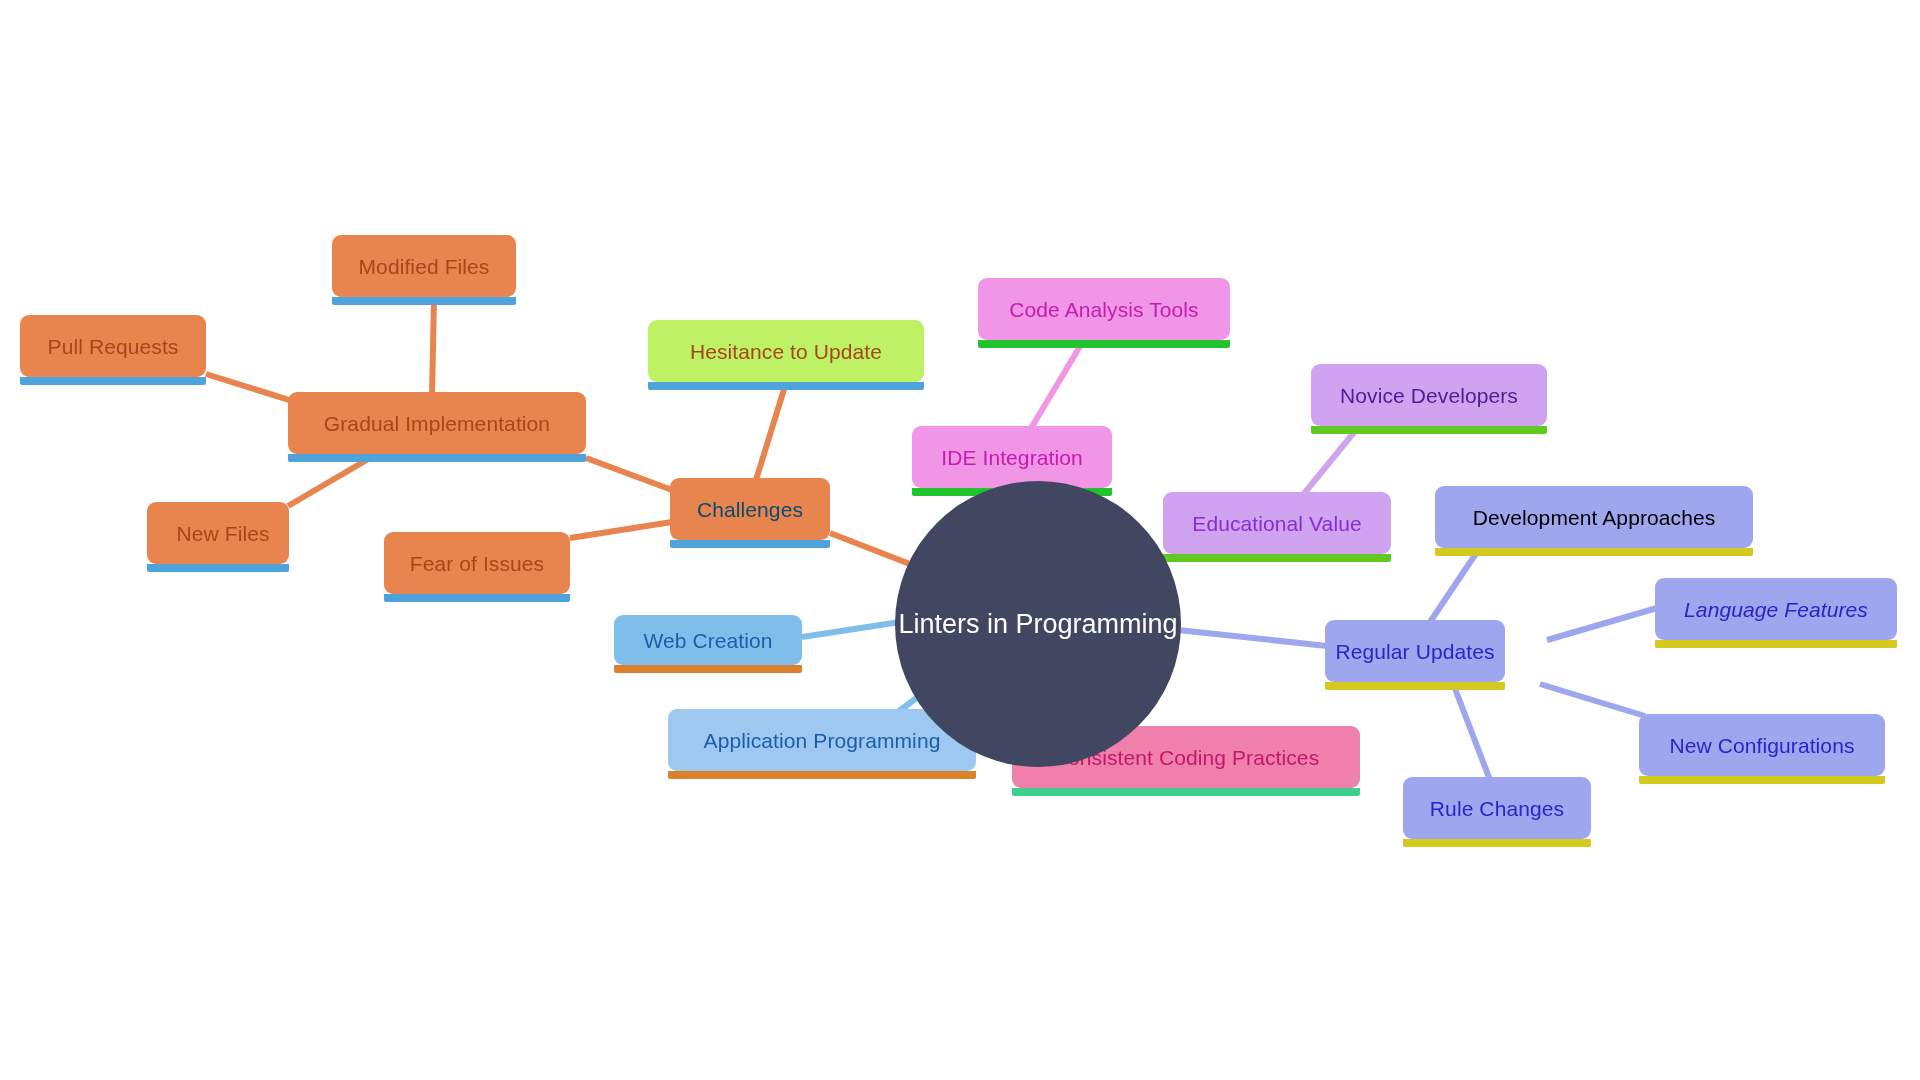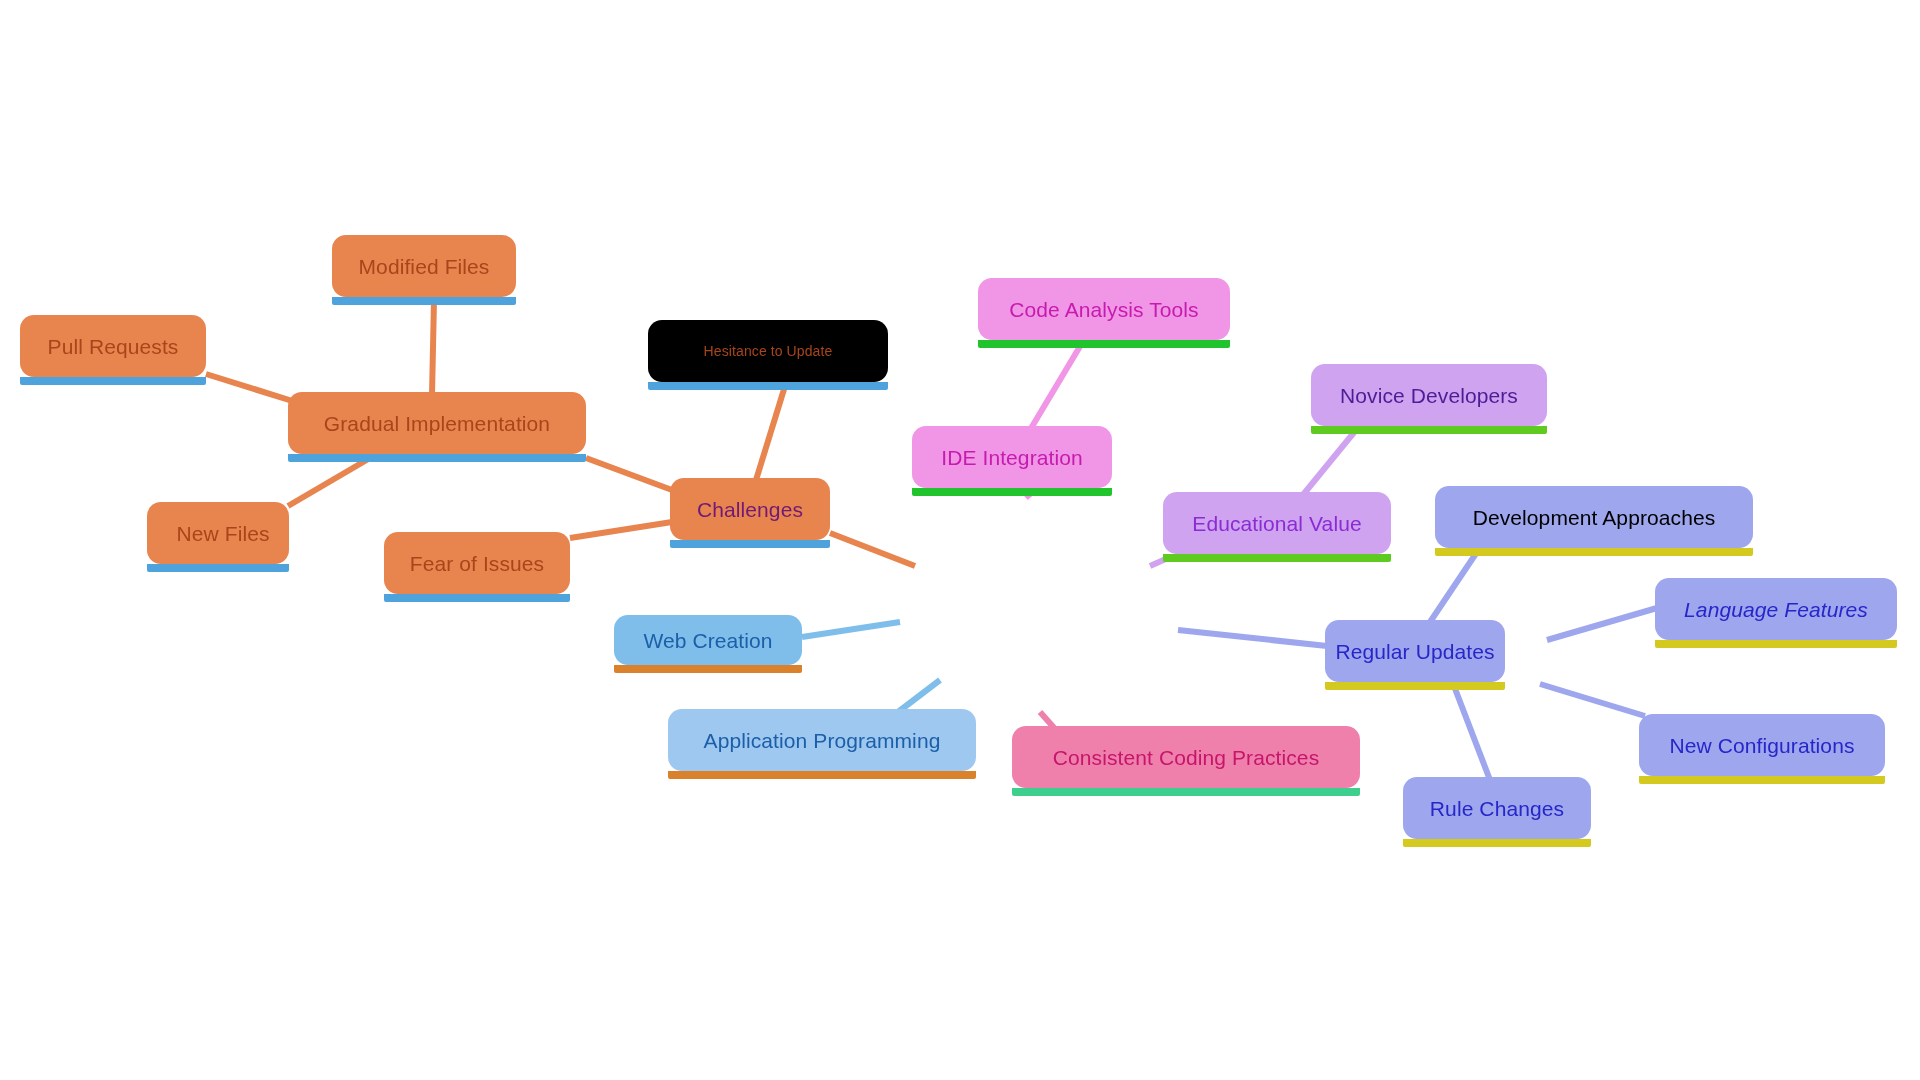--- a/index.html
+++ b/index.html
@@ -30,21 +30,21 @@
     height: 1080px;
     pointer-events: none;
   }
 
   .node {
     position: absolute;
     box-sizing: border-box;
     display: flex;
     align-items: center;
     justify-content: center;
-    border-radius: 14px;
+    border-radius: 9px;
     padding: 0 17px;
     white-space: nowrap;
     letter-spacing: 0.1px;
   }
 
   .node .node-label {
     display: block;
     line-height: 1;
   }
 
@@ -106,25 +106,25 @@
         <div class="underline" style="background: rgb(79, 163, 220);"></div>
       </div>
       <div class="node" style="left: 147px; top: 502px; width: 142px; height: 62px; background: rgb(232, 133, 79); color: rgb(168, 69, 26); font-size: 21px; padding-left: 27px;">
         <span class="node-label">New Files</span>
         <div class="underline" style="background: rgb(79, 163, 220);"></div>
       </div>
       <div class="node" style="left: 384px; top: 532px; width: 186px; height: 62px; background: rgb(232, 133, 79); color: rgb(168, 69, 26); font-size: 21px;">
         <span class="node-label">Fear of Issues</span>
         <div class="underline" style="background: rgb(79, 163, 220);"></div>
       </div>
-      <div class="node" style="left: 648px; top: 320px; width: 240px; height: 62px; background: #000000; color: rgb(168, 69, 26); font-size: 14px;">
+      <div class="node" style="left: 648px; top: 320px; width: 276px; height: 62px; background: #bef264; color: rgb(168, 69, 26); font-size: 21px;">
         <span class="node-label">Hesitance to Update</span>
         <div class="underline" style="background: rgb(79, 163, 220);"></div>
       </div>
-      <div class="node" style="left: 670px; top: 478px; width: 160px; height: 62px; background: rgb(232, 133, 79); color: #701a75; font-size: 21px;">
+      <div class="node" style="left: 670px; top: 478px; width: 160px; height: 62px; background: rgb(232, 133, 79); color: #0c4a6e; font-size: 21px;">
         <span class="node-label">Challenges</span>
         <div class="underline" style="background: rgb(79, 163, 220);"></div>
       </div>
       <div class="node" style="left: 978px; top: 278px; width: 252px; height: 62px; background: rgb(241, 150, 230); color: rgb(198, 27, 174); font-size: 21px;">
         <span class="node-label">Code Analysis Tools</span>
         <div class="underline" style="background: rgb(34, 196, 46);"></div>
       </div>
       <div class="node" style="left: 912px; top: 426px; width: 200px; height: 62px; background: rgb(241, 150, 230); color: rgb(198, 27, 174); font-size: 21px;">
         <span class="node-label">IDE Integration</span>
         <div class="underline" style="background: rgb(34, 196, 46);"></div>
@@ -163,13 +163,16 @@
       </div>
       <div class="node" style="left: 668px; top: 709px; width: 308px; height: 62px; background: rgb(158, 200, 240); color: rgb(27, 95, 168); font-size: 21px;">
         <span class="node-label">Application Programming</span>
         <div class="underline" style="background: rgb(217, 130, 43);"></div>
       </div>
       <div class="node" style="left: 1012px; top: 726px; width: 348px; height: 62px; background: rgb(238, 128, 171); color: rgb(198, 21, 107); font-size: 21px;">
         <span class="node-label">Consistent Coding Practices</span>
         <div class="underline" style="background: rgb(62, 207, 142);"></div>
       </div>
     </div>
+  <div class="center-node" id="center-node" style="left: 895px; top: 481px; width: 286px; height: 286px; background: rgb(65, 71, 97); color: rgb(255, 255, 255); font-size: 27px;">
+    <span class="center-label">Linters in Programming</span>
+  </div>
 </div>
 
 </body></html>

